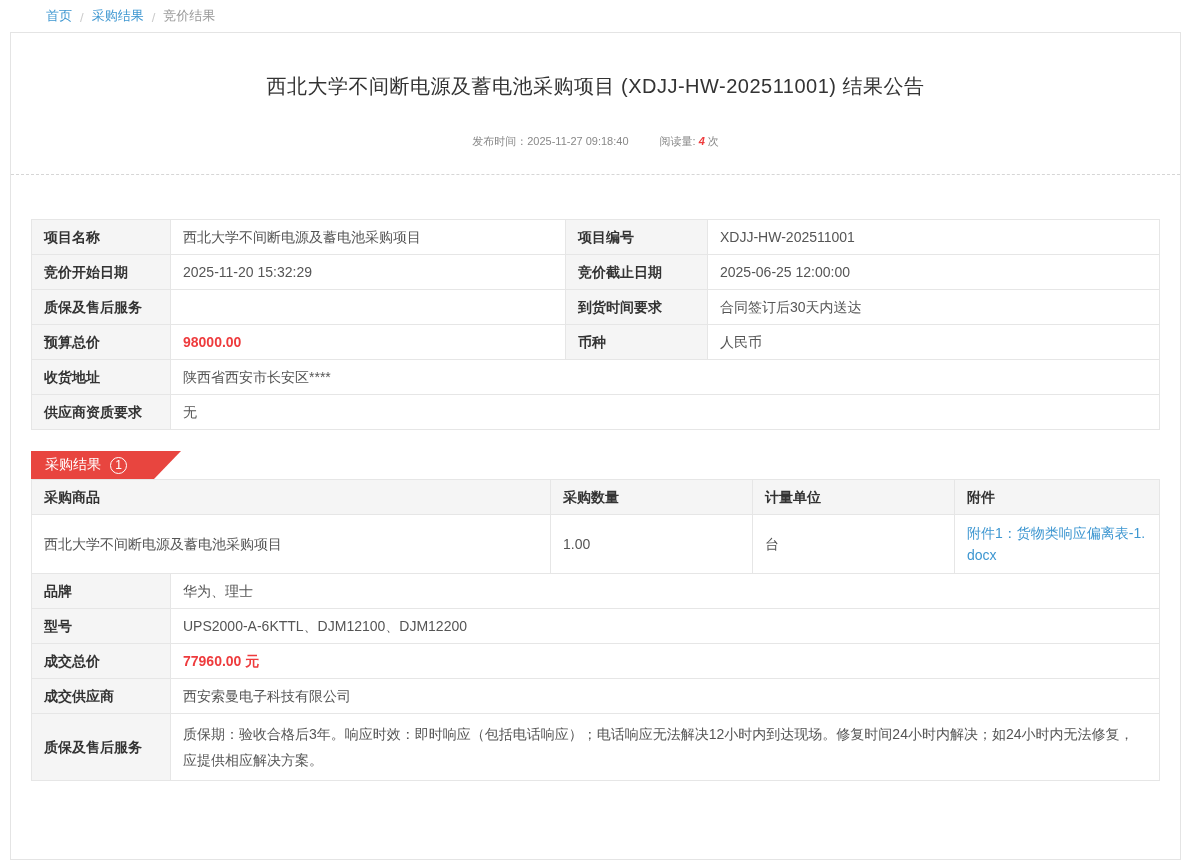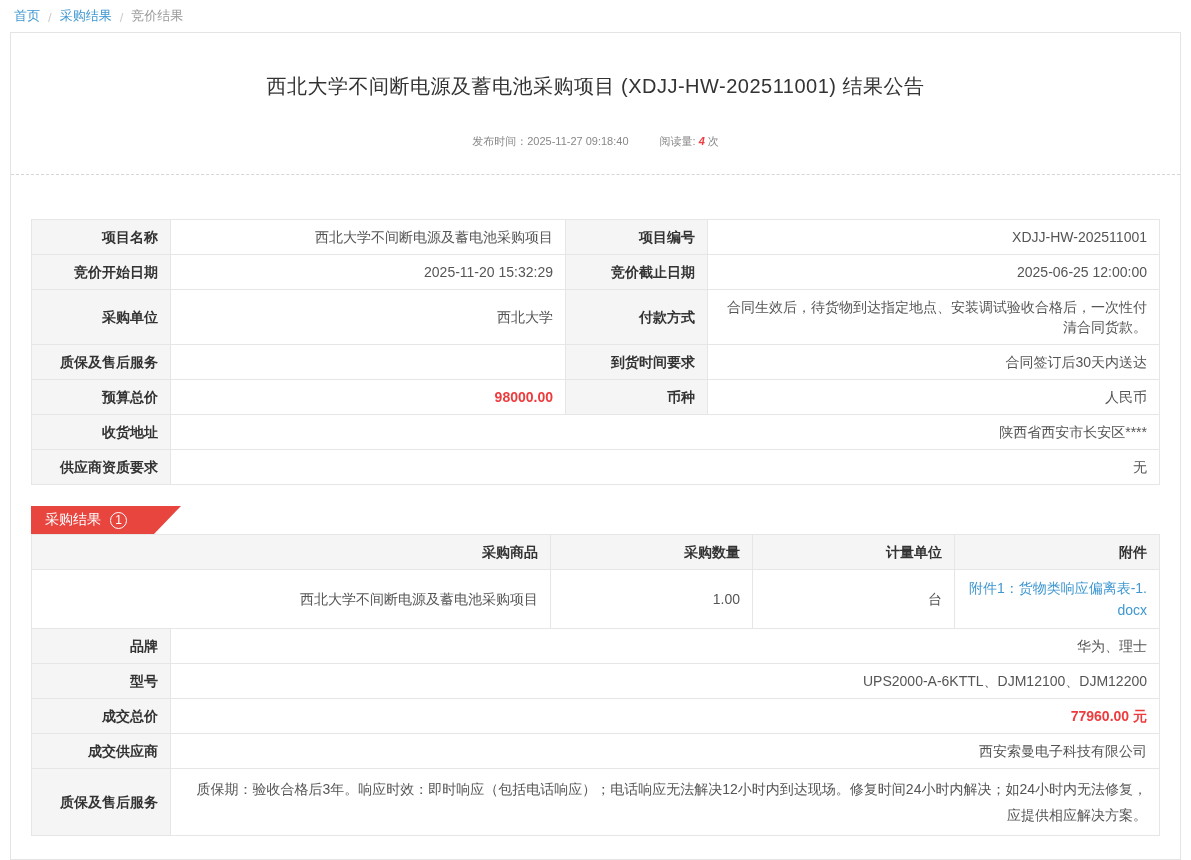--- a/index.html
+++ b/index.html
@@ -7,37 +7,37 @@
     --price-red:#ee3b3d;
     --link-blue:#3e97d1;
     --border-gray:#e4e4e4;
     --label-bg:#f5f5f5;
   }
   *{box-sizing:border-box;margin:0;padding:0;}
   html,body{width:1191px;background:#fff;font-family:"Liberation Sans","DejaVu Sans",sans-serif;}
   body{color:#333;overflow-x:hidden;}
 
   
-  .breadcrumb{padding:7px 0 7px 14px;font-size:13px;color:#999;display:flex;align-items:flex-end;gap:8px;}
+  .breadcrumb{padding:7px 0 7px 14px;font-size:13px;color:#999;display:flex;align-items:flex-end;gap:8px;margin-left:32px;}
   .breadcrumb a{color:var(--link-blue);text-decoration:none;cursor:pointer;}
   .breadcrumb .sep{color:#ccc;}
   .breadcrumb .current{color:#999;}
 
   
   .card{margin:0 10px;border:1px solid var(--border-gray);background:#fff;min-height:828px;padding-bottom:6px;}
   .page-title{margin-top:40px;text-align:center;font-size:20px;font-weight:normal;color:#333;letter-spacing:.5px;}
   .meta{margin-top:34px;text-align:center;font-size:11px;color:#888;}
   .meta .chunk{margin:0 14px;}
   .meta .views-num{color:var(--price-red);font-style:italic;font-weight:bold;margin:0 3px;}
   .dashed-divider{border-bottom:1px dashed #d6d6d6;margin-top:25px;}
 
   .content{padding:0 20px;}
 
   table{width:100%;border-collapse:collapse;font-size:14px;table-layout:fixed;}
-  td,th{border:1px solid #e6e6e6;padding:7px 12px;line-height:20px;vertical-align:middle;text-align:right;word-break:break-all;}
+  td,th{border:1px solid #e6e6e6;padding:7px 12px;line-height:20px;vertical-align:middle;text-align:left;word-break:break-all;}
   td{color:#555;}
   .lbl,th{background:var(--label-bg);font-weight:bold;color:#333;}
   tr{height:35px;}
   .info-table{margin-top:44px;}
   .red{color:var(--price-red);font-weight:bold;}
   a.attach{color:var(--link-blue);text-decoration:none;cursor:pointer;line-height:22px;display:inline-block;}
 
   
   .result-badge{margin-top:21px;width:150px;height:28px;background:var(--accent-red);
     clip-path:polygon(0 0,100% 0,calc(100% - 27px) 100%,0 100%);
@@ -84,26 +84,20 @@
         <td class="lbl">项目名称</td>
         <td>西北大学不间断电源及蓄电池采购项目</td>
         <td class="lbl">项目编号</td>
         <td>XDJJ-HW-202511001</td>
       </tr>
       <tr>
         <td class="lbl">竞价开始日期</td>
         <td>2025-11-20 15:32:29</td>
         <td class="lbl">竞价截止日期</td>
         <td>2025-06-25 12:00:00</td>
-      </tr>
-      <tr>
-        <td class="lbl">采购单位</td>
-        <td>西北大学</td>
-        <td class="lbl">付款方式</td>
-        <td>合同生效后，待货物到达指定地点、安装调试验收合格后，一次性付清合同货款。</td>
       </tr>
       <tr>
         <td class="lbl">质保及售后服务</td>
         <td></td>
         <td class="lbl">到货时间要求</td>
         <td>合同签订后30天内送达</td>
       </tr>
       <tr>
         <td class="lbl">预算总价</td>
         <td class="red">98000.00</td>

